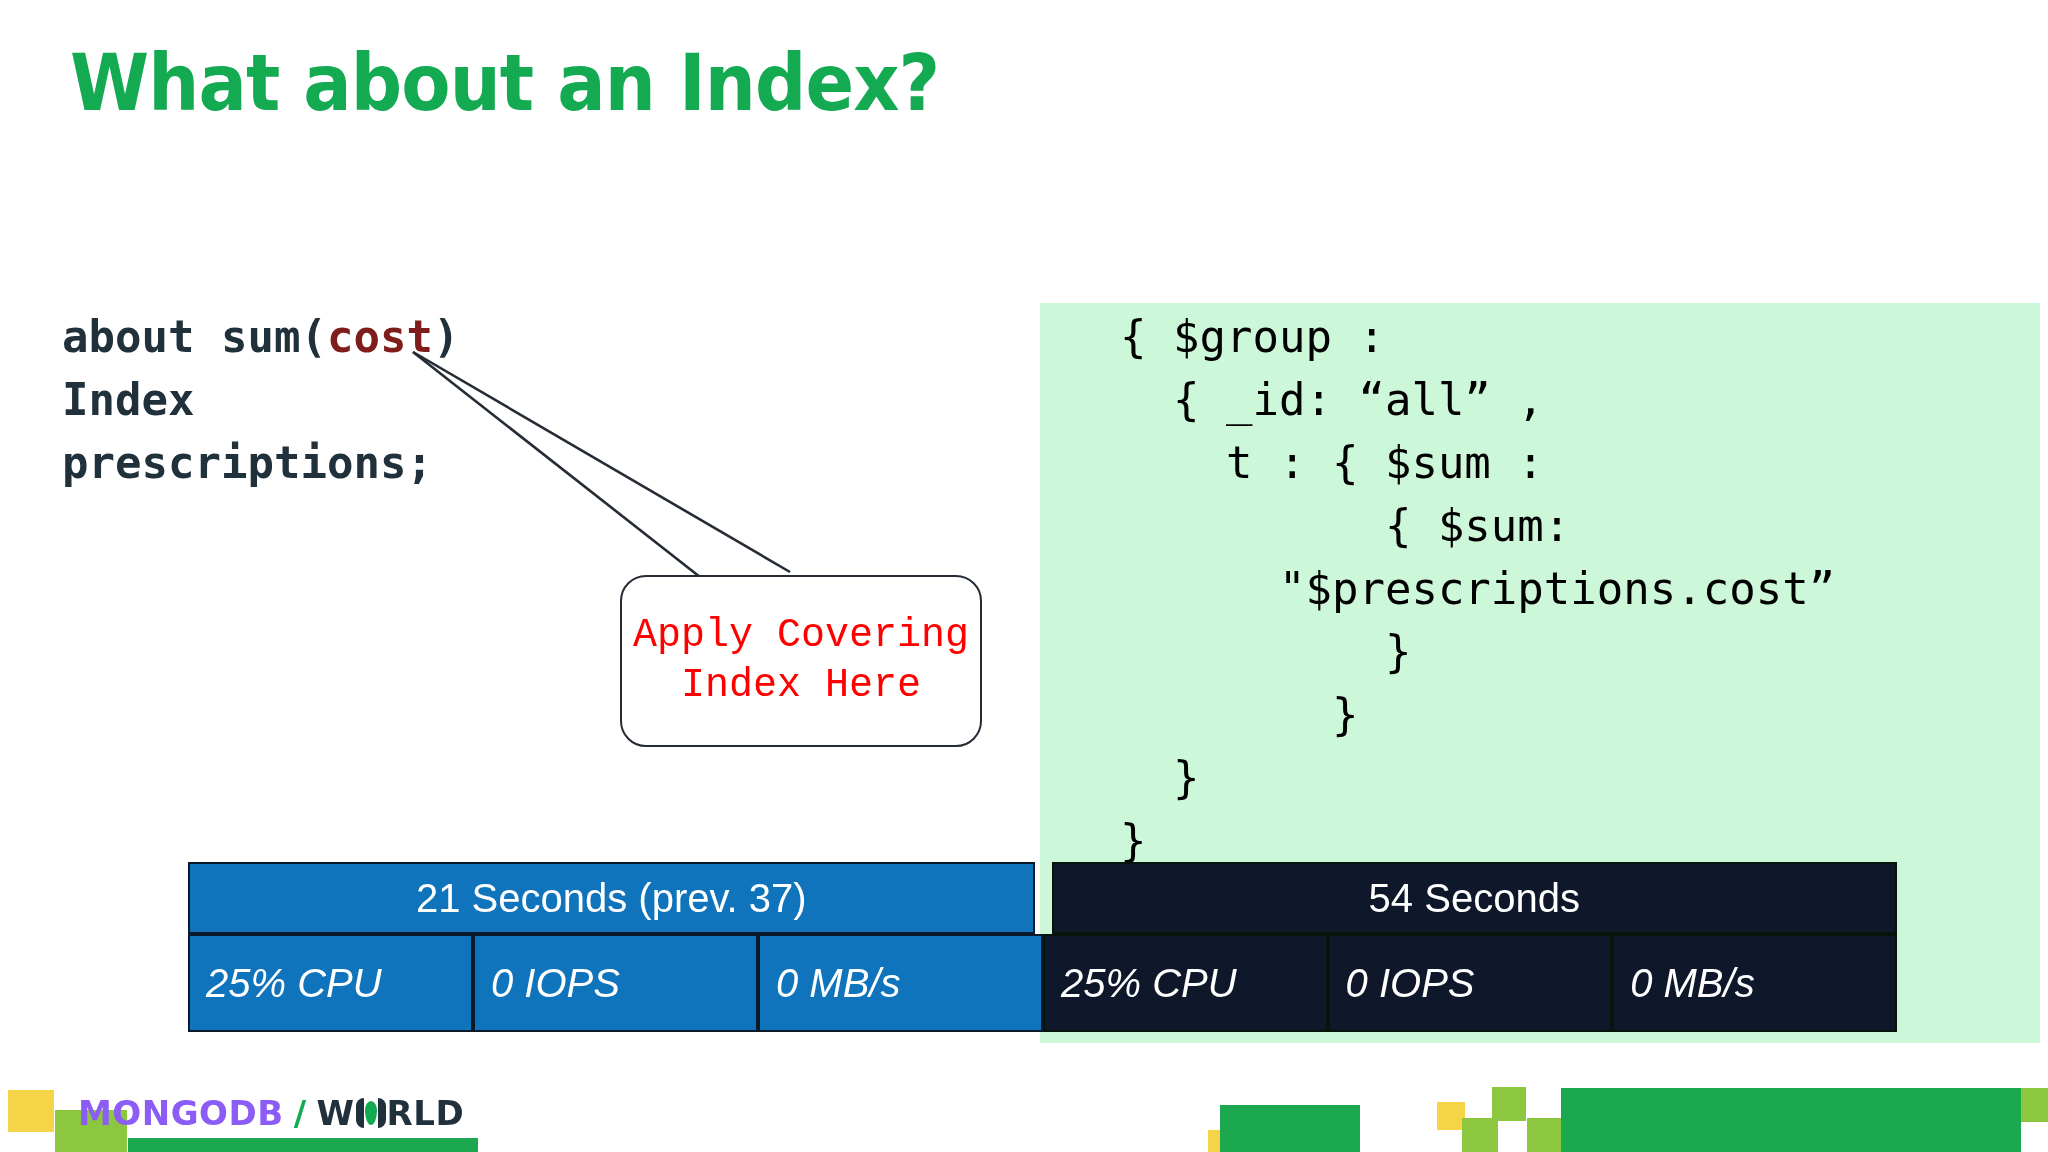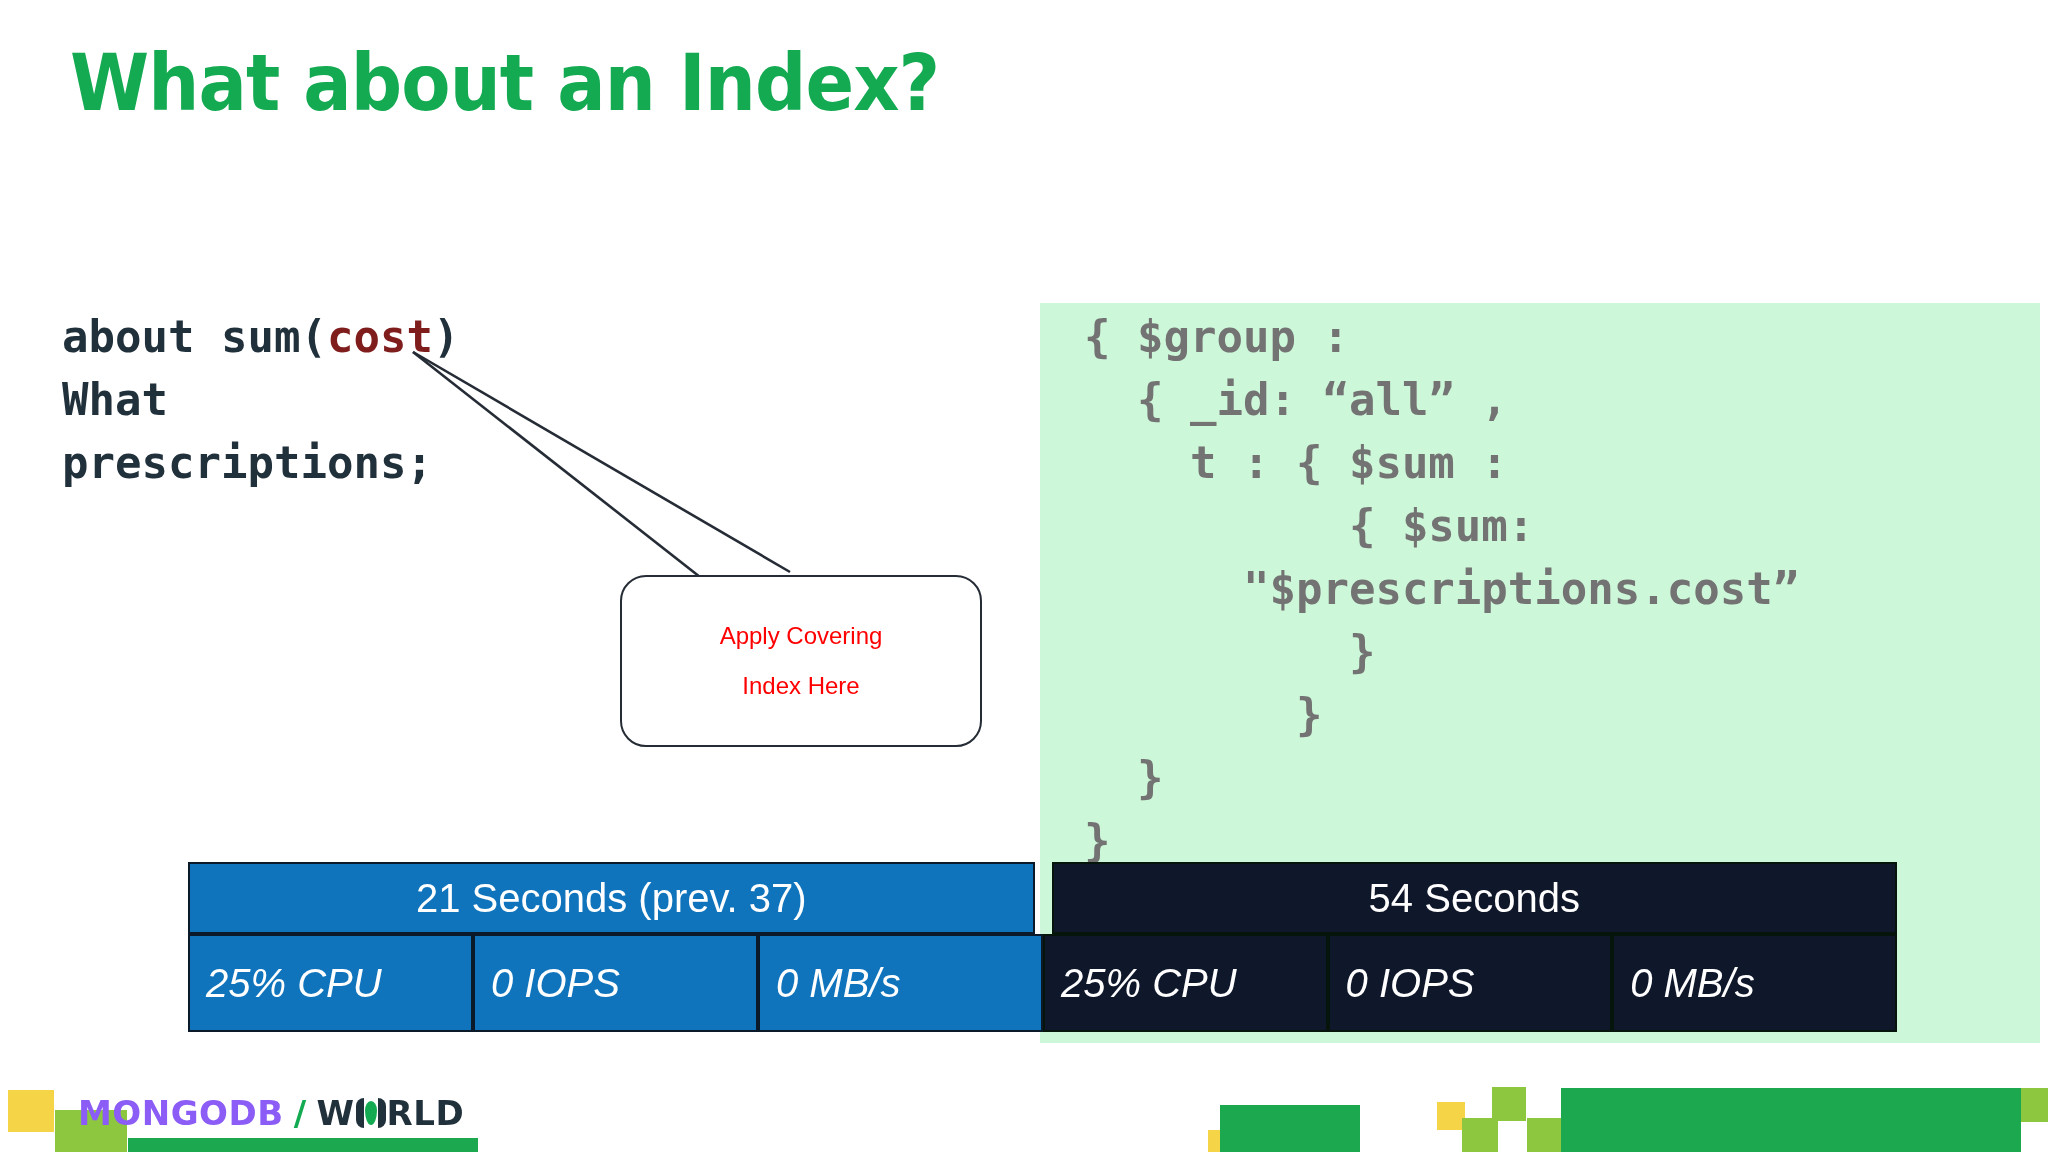--- a/index.html
+++ b/index.html
@@ -51,41 +51,41 @@
     border:2.5px solid #252c35;
     border-radius:26px;
     display:flex;
     flex-direction:column;
     align-items:center;
     justify-content:center;
     box-sizing:border-box;
   }
   .callout .cline{
     color:#ff0000;
-    font-size:24px;
+    font-size:40px;
     line-height:50px;
-    font-family:Liberation Sans, sans-serif;
+    font-family:Liberation Mono, monospace;
     white-space:nowrap;
   }
 
   
   .mongo-panel{
     position:absolute;
     left:1040px; top:303px;
     width:1000px; height:740px;
     background:#cdf7d9;
   }
   .mongo-code{
     position:absolute;
-    left:1084px; top:305px;
+    left:1120px; top:305px;
     font-family:"DejaVu Sans Mono","Liberation Mono",monospace;
-    font-weight:bold;
+    font-weight:normal;
     font-size:44px;
     line-height:63px;
-    color:#737373;
+    color:#000000;
     white-space:pre;
   }
 
   
   .results{
     position:absolute;
     left:188px; top:862px;
     width:1709px; height:170px;
   }
   .row-top{
@@ -162,21 +162,21 @@
 </head>
 <body>
 
 <div class="slide">
 
   <div class="title">What about an Index?</div>
 
   <div class="mongo-panel"></div>
 
   <div class="sql"><span>about sum(</span><span class="hl">cost</span><span>)</span>
-<span>What</span>
+<span>Index</span>
 <span>prescriptions;</span></div>
 
   <div class="mongo-code"><span>{ $group :</span>
 <span>  { _id: “all” ,</span>
 <span>    t : { $sum :</span>
 <span>          { $sum:</span>
 <span>      "$prescriptions.cost”</span>
 <span>          }</span>
 <span>        }</span>
 <span>  }</span>

